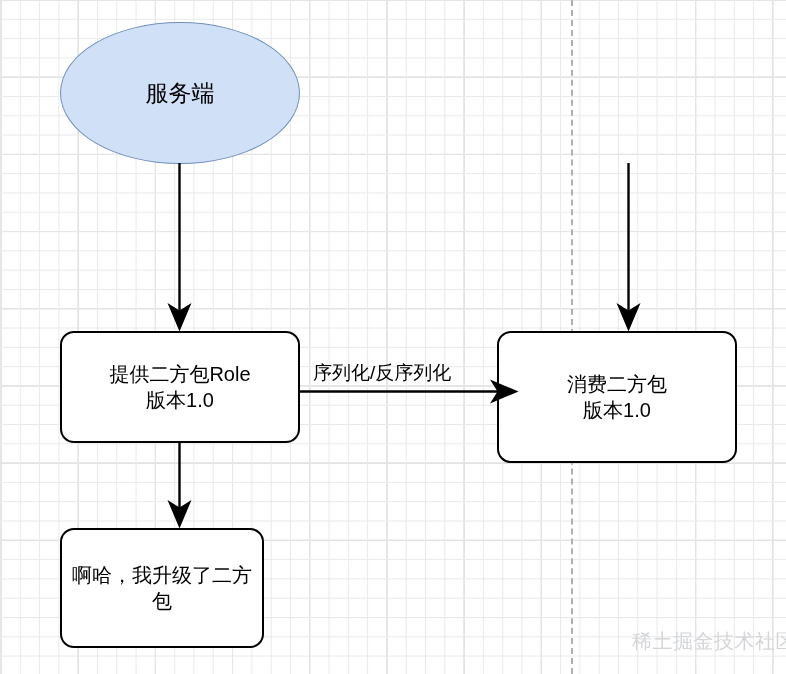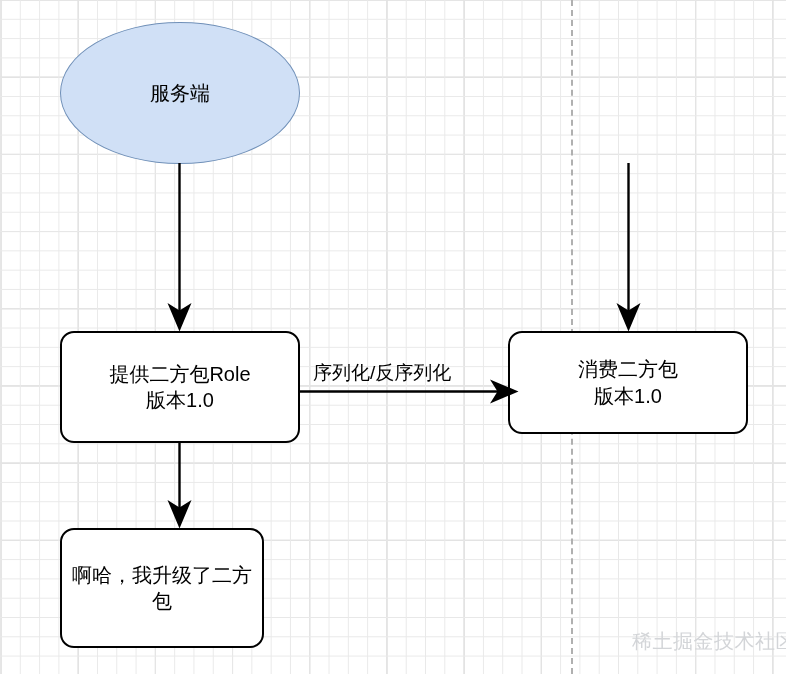--- a/index.html
+++ b/index.html
@@ -38,21 +38,21 @@
     align-items: center;
     justify-content: center;
     text-align: center;
     color: #000000;
     line-height: 1.32;
   }
 
   
   .ellipse {
     border-radius: 50%;
-    font-size: 20px;
+    font-size: 23px;
   }
   .ellipse-server {
     left: 60px;
     top: 22px;
     width: 240px;
     height: 142px;
     background: #d0e0f6;
     border: 1.6px solid #7090b8;
   }
   .ellipse-client {
@@ -72,24 +72,24 @@
     font-size: 20px;
     padding: 8px 10px;
   }
   .rect-provide {
     left: 60px;
     top: 331px;
     width: 240px;
     height: 112px;
   }
   .rect-consume {
-    left: 508px;
+    left: 497px;
     top: 331px;
     width: 240px;
-    height: 103px;
+    height: 132px;
   }
   .rect-upgrade {
     left: 60px;
     top: 528px;
     width: 204px;
     height: 120px;
   }
   .rect .line {
     display: block;
     white-space: normal;

